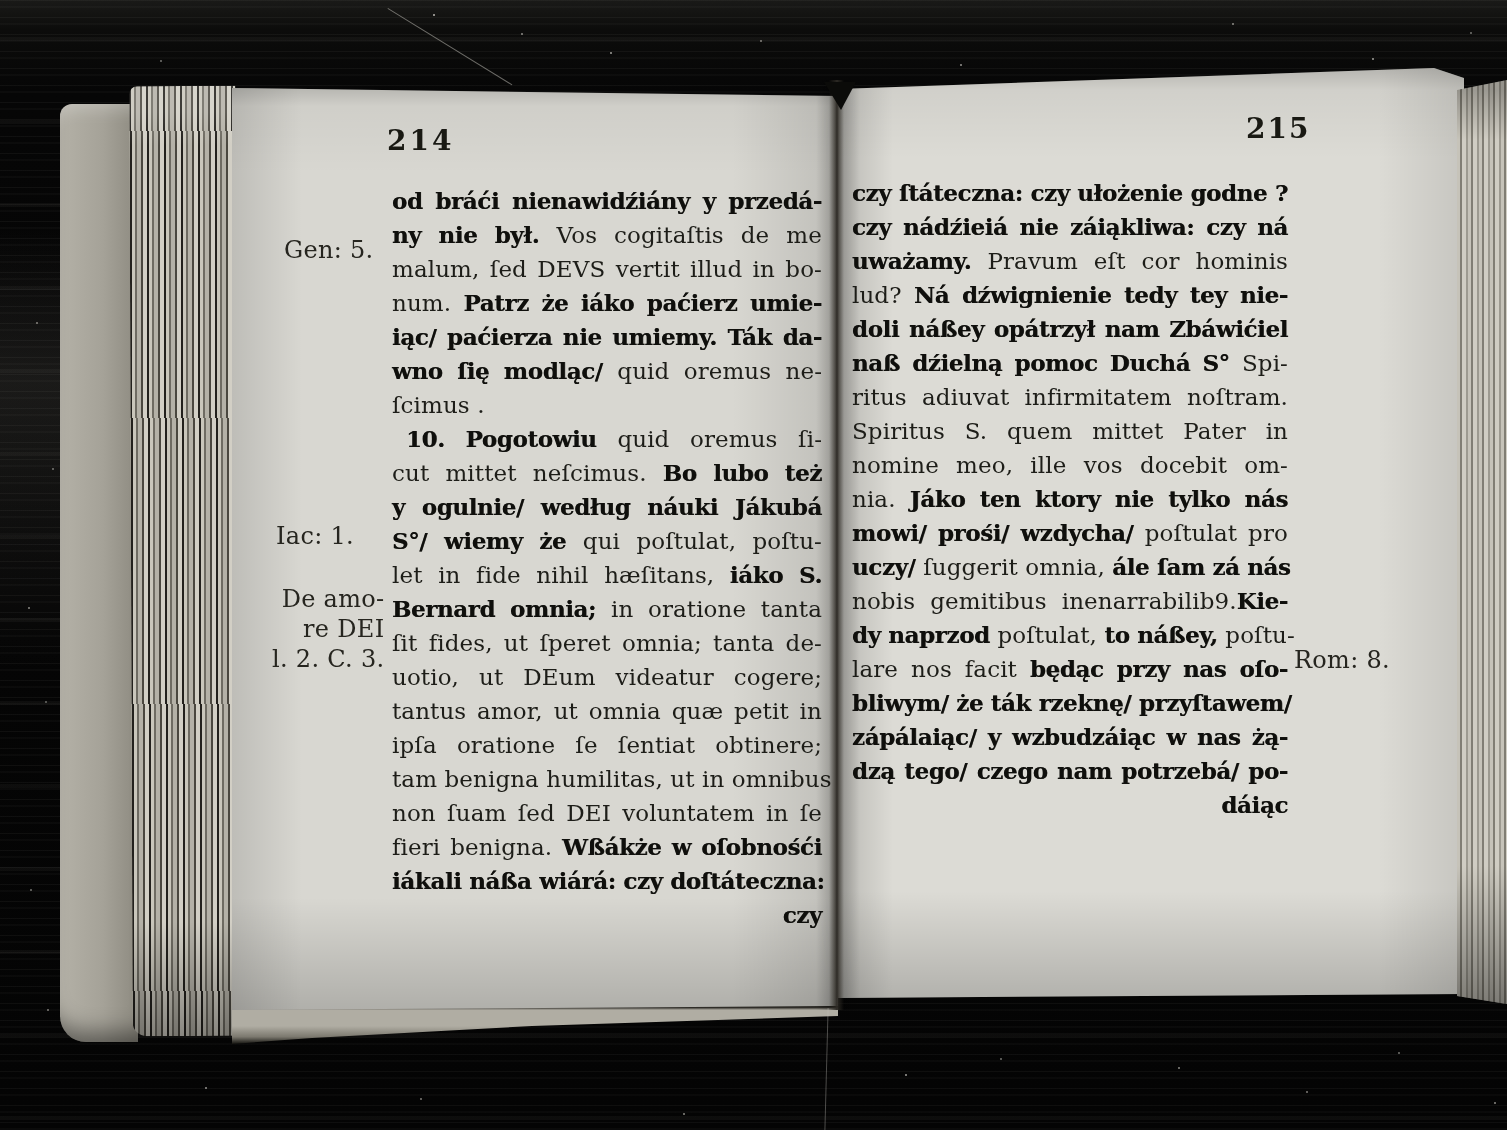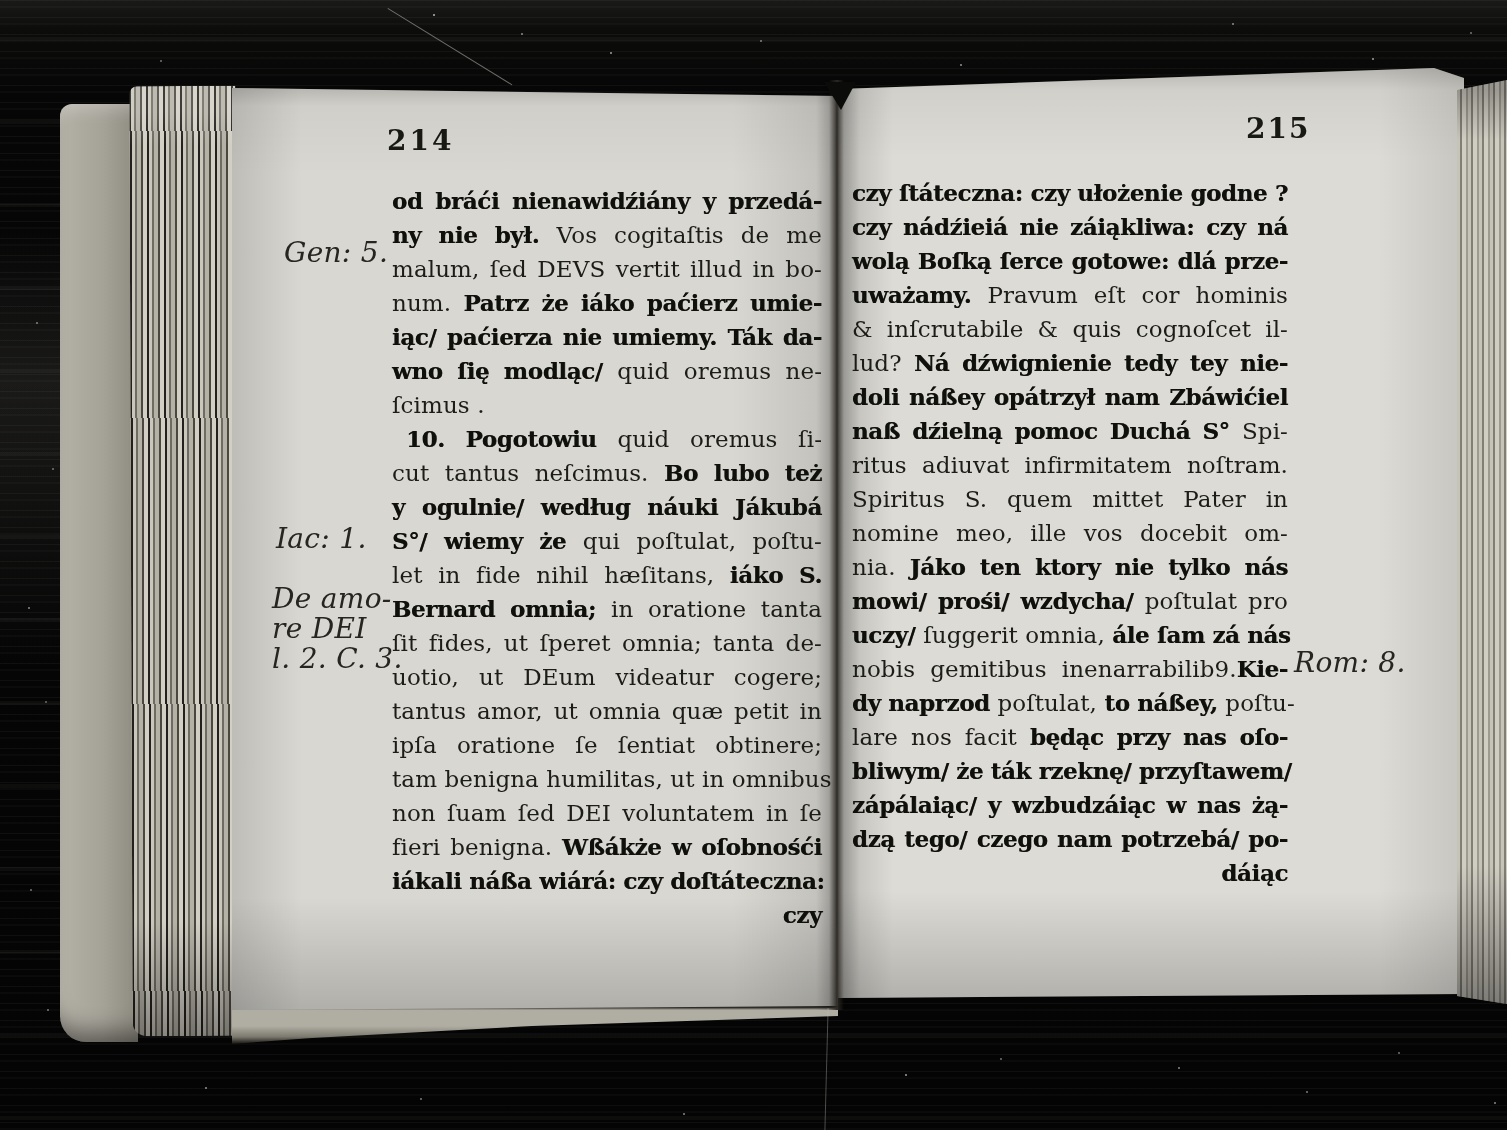--- a/index.html
+++ b/index.html
@@ -71,24 +71,24 @@
       36px 322px 0 rgba(225,223,215,.55),52px 468px 0 rgba(225,223,215,.5),28px 607px 0 rgba(225,223,215,.6),
       45px 701px 0 rgba(225,223,215,.45),30px 889px 0 rgba(225,223,215,.5),47px 1009px 0 rgba(225,223,215,.55),
       205px 1087px 0 rgba(225,223,215,.65),420px 1098px 0 rgba(225,223,215,.55),683px 1113px 0 rgba(225,223,215,.6),
       905px 1074px 0 rgba(225,223,215,.7),1000px 1058px 0 rgba(225,223,215,.5),1178px 1067px 0 rgba(225,223,215,.6),
       1306px 1091px 0 rgba(225,223,215,.55),1398px 1052px 0 rgba(225,223,215,.5),1494px 1102px 0 rgba(225,223,215,.6);}
 
   
   .pageno{position:absolute;font-size:28px;font-weight:700;color:#191913;letter-spacing:3px;}
   #pageno-left{left:155px;top:40px;}
   #pageno-right{left:408px;top:48px;letter-spacing:2px;}
-  .margin-note{position:absolute;font-style:italic;font-size:28px;color:#26251f;letter-spacing:0.3px;white-space:nowrap;}
+  .margin-note{position:absolute;font-size:24px;color:#26251f;letter-spacing:0.3px;white-space:nowrap;}
   .gen5{left:52px;top:152px;}
   .iac1{left:44px;top:438px;}
-  .deamore{left:40px;top:500px;line-height:30px;}
+  .deamore{left:40px;top:500px;line-height:30px;text-align:right;}
   .rom8{left:456px;top:582px;}
   .textcol{position:absolute;font-size:23px;color:#1b1b17;}
   #col-left{left:160px;top:100px;width:430px;}
   #col-right{left:14px;top:112px;width:436px;}
   .tline{height:34px;line-height:34px;text-align:justify;text-align-last:justify;white-space:nowrap;}
   .tline.al-left{text-align:left;text-align-last:left;}
   .tline.al-right{text-align:right;text-align-last:right;}
   .seg-bl{font-weight:700;letter-spacing:-0.4px;color:#0f0f0c;text-shadow:0.3px 0 0 rgba(15,15,12,0.7);}
   .seg-rm{font-weight:400;letter-spacing:0.1px;color:#1d1d18;}
 </style>
@@ -115,21 +115,21 @@
     </div>
     <div class="textcol" id="col-left">
         <div class="tline"><span class="seg-bl">od bráći nienawidźiány y przedá-</span></div>
         <div class="tline"><span class="seg-bl">ny nie był. </span><span class="seg-rm">Vos cogitaſtis de me</span></div>
         <div class="tline"><span class="seg-rm">malum, ſed DEVS vertit illud in bo-</span></div>
         <div class="tline"><span class="seg-rm">num. </span><span class="seg-bl">Patrz że iáko paćierz umie-</span></div>
         <div class="tline"><span class="seg-bl">iąc/ paćierza nie umiemy. Ták da-</span></div>
         <div class="tline"><span class="seg-bl">wno ſię modląc/ </span><span class="seg-rm">quid oremus ne-</span></div>
         <div class="tline al-left"><span class="seg-rm">ſcimus .</span></div>
         <div class="tline" style="text-indent: 14px;"><span class="seg-bl">10. Pogotowiu </span><span class="seg-rm">quid oremus ſi-</span></div>
-        <div class="tline"><span class="seg-rm">cut tantus neſcimus. </span><span class="seg-bl">Bo lubo też</span></div>
+        <div class="tline"><span class="seg-rm">cut mittet neſcimus. </span><span class="seg-bl">Bo lubo też</span></div>
         <div class="tline"><span class="seg-bl">y ogulnie/ według náuki Jákubá</span></div>
         <div class="tline"><span class="seg-bl">S°/ wiemy że </span><span class="seg-rm">qui poſtulat, poſtu-</span></div>
         <div class="tline"><span class="seg-rm">let in fide nihil hæſitans, </span><span class="seg-bl">iáko S.</span></div>
         <div class="tline"><span class="seg-bl">Bernard omnia; </span><span class="seg-rm">in oratione tanta</span></div>
         <div class="tline"><span class="seg-rm">ſit fides, ut ſperet omnia; tanta de-</span></div>
         <div class="tline"><span class="seg-rm">uotio, ut DEum videatur cogere;</span></div>
         <div class="tline"><span class="seg-rm">tantus amor, ut omnia quæ petit in</span></div>
         <div class="tline"><span class="seg-rm">ipſa oratione ſe ſentiat obtinere;</span></div>
         <div class="tline"><span class="seg-rm">tam benigna humilitas, ut in omnibus</span></div>
         <div class="tline"><span class="seg-rm">non ſuam ſed DEI voluntatem in ſe</span></div>
@@ -138,23 +138,21 @@
         <div class="tline al-right"><span class="seg-bl">czy</span></div>
       </div>
   </div>
 
   <div class="page page-right">
     <div class="pageno" id="pageno-right">215</div>
     <div class="margin-note rom8">Rom: 8.</div>
     <div class="textcol" id="col-right">
         <div class="tline"><span class="seg-bl">czy ſtáteczna: czy ułożenie godne ?</span></div>
         <div class="tline"><span class="seg-bl">czy nádźieiá nie záiąkliwa: czy ná</span></div>
-        <div class="tline"><span class="seg-bl">wolą Boſką ſerce gotowe: dlá prze-</span></div>
         <div class="tline"><span class="seg-bl">uważamy. </span><span class="seg-rm">Pravum eſt cor hominis</span></div>
-        <div class="tline"><span class="seg-rm">&amp; inſcrutabile &amp; quis cognoſcet il-</span></div>
         <div class="tline"><span class="seg-rm">lud? </span><span class="seg-bl">Ná dźwignienie tedy tey nie-</span></div>
         <div class="tline"><span class="seg-bl">doli náßey opátrzył nam Zbáwićiel</span></div>
         <div class="tline"><span class="seg-bl">naß dźielną pomoc Duchá S° </span><span class="seg-rm">Spi-</span></div>
         <div class="tline"><span class="seg-rm">ritus adiuvat infirmitatem noſtram.</span></div>
         <div class="tline"><span class="seg-rm">Spiritus S. quem mittet Pater in</span></div>
         <div class="tline"><span class="seg-rm">nomine meo, ille vos docebit om-</span></div>
         <div class="tline"><span class="seg-rm">nia. </span><span class="seg-bl">Jáko ten ktory nie tylko nás</span></div>
         <div class="tline"><span class="seg-bl">mowi/ prośi/ wzdycha/ </span><span class="seg-rm">poſtulat pro</span></div>
         <div class="tline"><span class="seg-bl">uczy/ </span><span class="seg-rm">ſuggerit omnia, </span><span class="seg-bl">ále ſam zá nás</span></div>
         <div class="tline"><span class="seg-rm">nobis gemitibus inenarrabilib9.</span><span class="seg-bl">Kie-</span></div>

